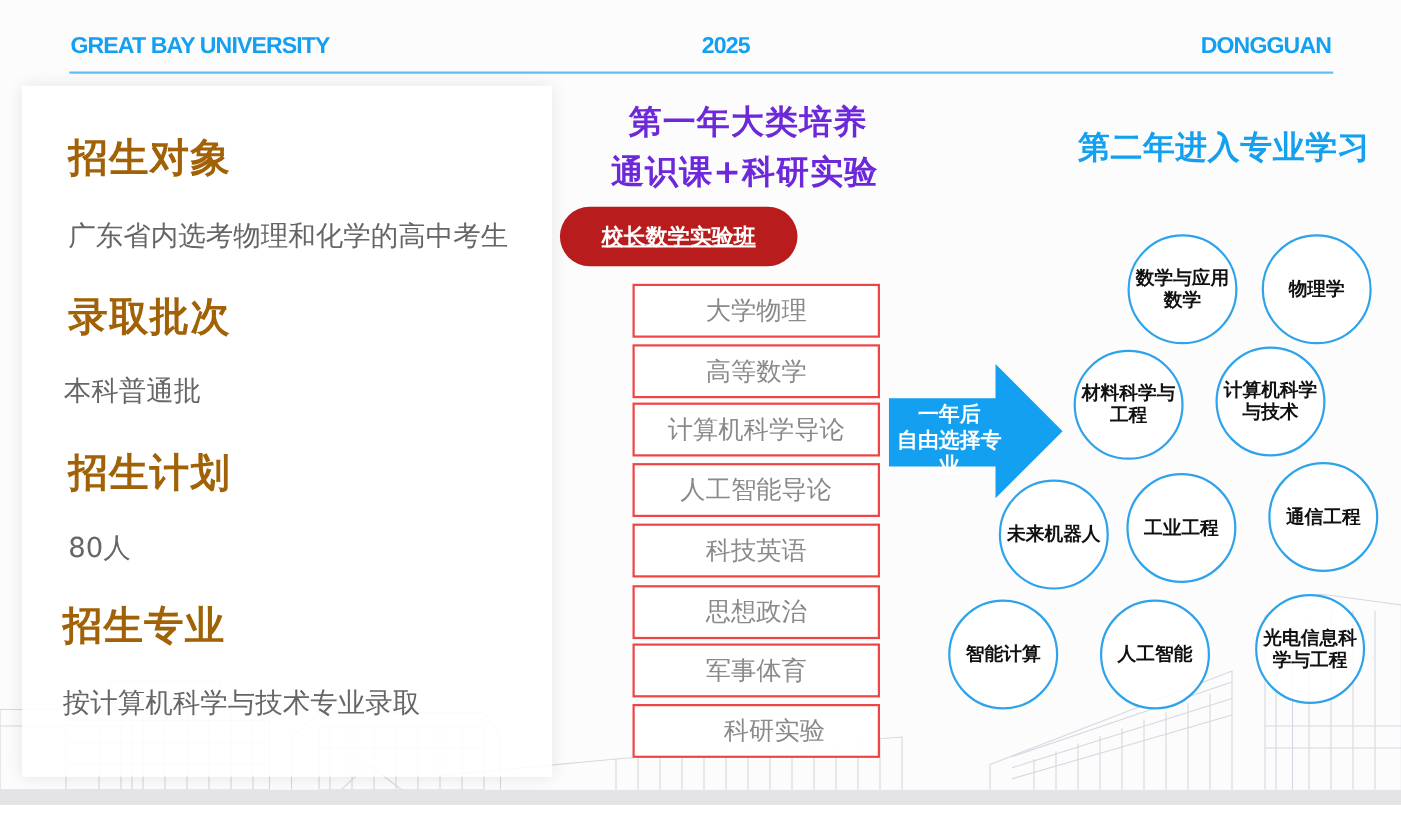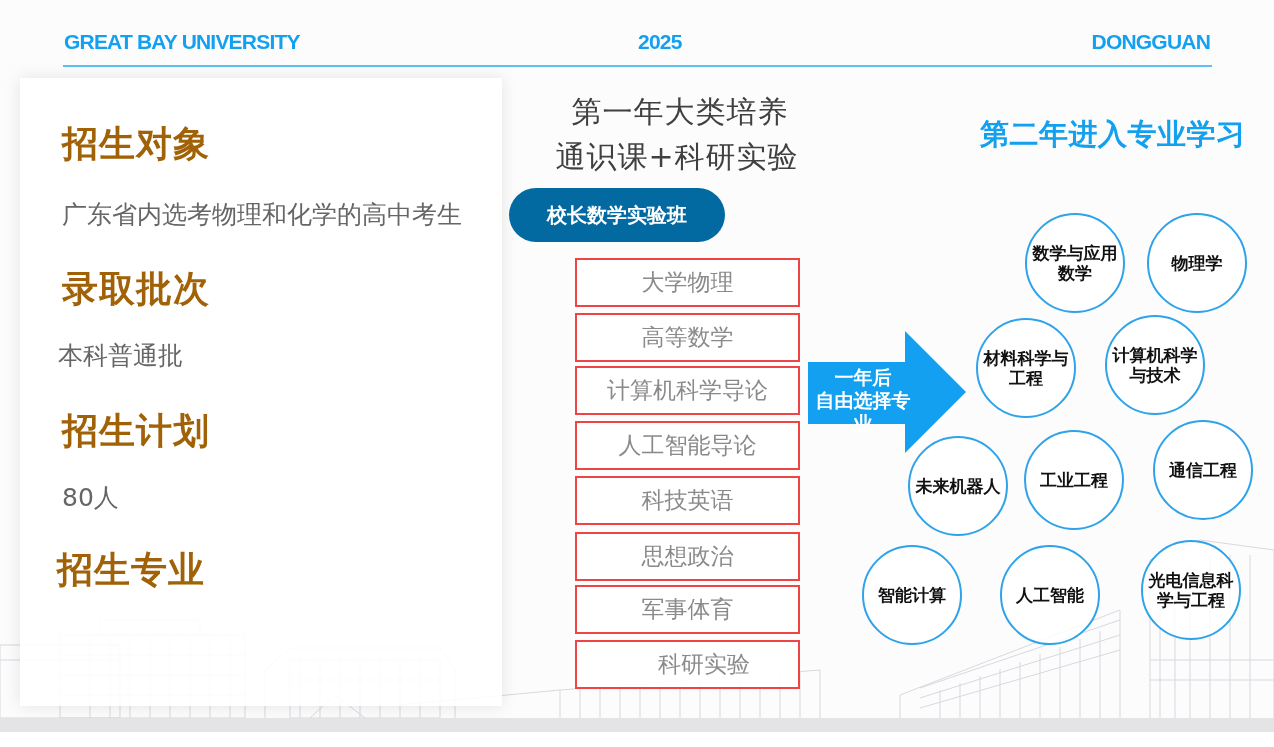--- a/index.html
+++ b/index.html
@@ -20,23 +20,23 @@
   
   .buildings { position: absolute; left: 0; top: 520px; width: 1274px; height: 198px; }
 
   
   .card { position: absolute; left: 20px; top: 78px; width: 482px; height: 628px; background: rgba(255,255,255,0.88);
           box-shadow: 0 0 16px rgba(0,0,0,0.10); }
   .sec-title { position: absolute; font-weight: bold; color: #a16207; font-size: 36px; letter-spacing: 1px; line-height: 1; }
   .sec-text { position: absolute; color: #666666; font-size: 25px; line-height: 1; white-space: nowrap; }
 
   
-  .mid-title { position: absolute; left: 520px; width: 320px; text-align: center; font-weight: normal; color: #404040; font-size: 30px; line-height: 1; letter-spacing: 1px; }
-  .pill { position: absolute; background: #0369a1; color: #ffffff; font-weight: bold; border-radius: 28px;
-          display: flex; flex-direction: column; align-items: center; justify-content: center; text-align: center; line-height: 1.05; cursor: pointer; }
+  .mid-title { position: absolute; left: 520px; width: 320px; text-align: center; font-weight: bold; color: #6d28d9; font-size: 30px; line-height: 1; letter-spacing: 1px; }
+  .pill { position: absolute; background: #b91c1c; color: #ffffff; font-weight: bold; border-radius: 28px;
+          display: flex; flex-direction: column; align-items: center; justify-content: center; text-align: center; line-height: 1.05; cursor: pointer; text-decoration: underline; }
   .course { position: absolute; left: 575px; width: 225px; height: 49px; border: 2px solid #ef4444; background: rgba(255,255,255,0.95);
             color: #8a8a8a; font-size: 23px; display: flex; align-items: center; justify-content: center; }
 
   
   .arrow { position: absolute; left: 808px; top: 331px; width: 160px; height: 122px; }
   .arrow-text { position: absolute; left: 808px; top: 366px; width: 110px; text-align: center; color: #ffffff; font-weight: bold; font-size: 19px; line-height: 1.2; }
 
   
   .right-title { position: absolute; left: 980px; top: 120px; font-weight: bold; color: #12a0ef; font-size: 29px; letter-spacing: 0.5px; white-space: nowrap; line-height: 1; }
   .circle { position: absolute; width: 100px; height: 100px; border-radius: 50%; border: 2px solid #2ea3ea; background: rgba(255,255,255,0.85);
@@ -91,20 +91,21 @@
   <div class="sec-title" style="left:62px; top:126px;">招生对象</div>
   <div class="sec-text" style="left:62px; top:202px;">广东省内选考物理和化学的高中考生</div>
 
   <div class="sec-title" style="left:62px; top:271px;">录取批次</div>
   <div class="sec-text" style="left:58px; top:343px;">本科普通批</div>
 
   <div class="sec-title" style="left:62px; top:413px;">招生计划</div>
   <div class="sec-text" style="left:62px; top:485px;">80人</div>
 
   <div class="sec-title" style="left:57px; top:552px;">招生专业</div>
+  <div class="sec-text" style="left:57px; top:626px;">按计算机科学与技术专业录取</div>
 
   <div class="mid-title" style="top:97px;">第一年大类培养</div>
   <div class="mid-title" style="top:142px; left:517px;">通识课+科研实验</div>
 
   <div class="pill" style="left:509px; top:188px; width:216px; height:54px; font-size:20px;">
     <span>校长数学实验班</span>
   </div>
 
   <div class="course" style="top:258px;">大学物理</div>
   <div class="course" style="top:313px;">高等数学</div>

